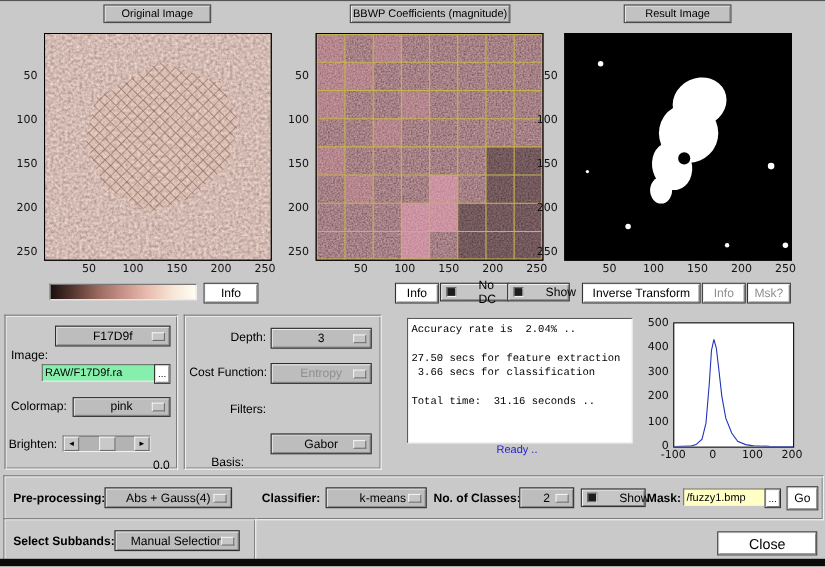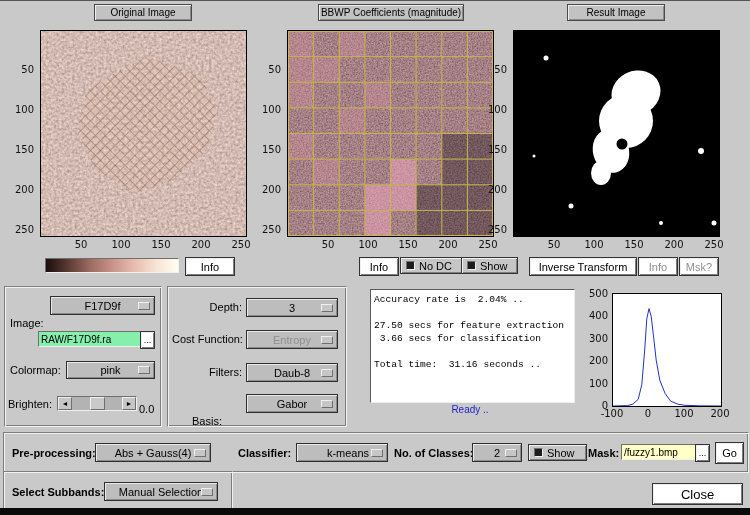--- a/index.html
+++ b/index.html
@@ -8,21 +8,21 @@
   .abs{position:absolute;}
   .chip{position:absolute;height:15px;line-height:15px;text-align:center;font-size:10px;background:#c2c2c2;
         border:1px solid #4a4a4a;box-shadow:inset 1px 1px 0 #ededed, inset -1px -1px 0 #8a8a8a;}
   .btn{position:absolute;background:#ffffff;border:1px solid #333;text-align:center;font-size:11px;
        box-shadow:inset 1px 1px 0 #f0f0f0, inset -1px -1px 0 #7d7d7d;display:flex;align-items:center;justify-content:center;cursor:default;}
   .popup{position:absolute;background:#bdbdbd;border:1px solid #2e2e2e;font-size:11px;
          box-shadow:inset 1px 1px 0 #e9e9e9, inset -1px -1px 0 #8a8a8a;display:flex;align-items:center;justify-content:center;}
   .popup .ind{position:absolute;right:4px;top:50%;margin-top:-4px;width:10px;height:6px;background:#c6c6c6;
               border:1px solid;border-color:#f0f0f0 #6f6f6f #6f6f6f #f0f0f0;}
   .cb{position:absolute;background:#c6c6c6;border:1px solid #333;box-shadow:inset 1px 1px 0 #f0f0f0, inset -1px -1px 0 #7d7d7d;
-      display:flex;align-items:center;gap:4px;padding-left:5px;font-size:11px;}
+      display:flex;align-items:center;gap:20px;padding-left:5px;font-size:11px;}
   .cbsq{width:7px;height:7px;background:#1d1d1d;border:1px solid;border-color:#6f6f6f #f0f0f0 #f0f0f0 #6f6f6f;flex:0 0 auto;}
   .frame{position:absolute;border:1px solid;border-color:#7d7d7d #f1f1f1 #f1f1f1 #7d7d7d;
          box-shadow:inset 1px 1px 0 #f1f1f1, inset -1px -1px 0 #7d7d7d;background:#c9c9c9;}
   .edit{position:absolute;border:1px solid;border-color:#6f6f6f #f0f0f0 #f0f0f0 #6f6f6f;font-size:10px;
         padding:0 2px;font-family:"Liberation Sans",sans-serif;height:14px;}
   .lab{position:absolute;font-size:11px;white-space:nowrap;}
   .plot{position:absolute;border:1px solid #000;background:#000;}
   .tick{position:absolute;font-size:10px;color:#111;font-family:"DejaVu Sans",sans-serif;white-space:nowrap;}
   .cx{top:0;transform:translateX(-50%);}
   .cy{right:2px;}
@@ -194,38 +194,34 @@
   <div class="popup" style="left:66px;top:361px;width:87px;height:16px;align-items:center;">
     <span>pink</span>
     <span class="ind"></span>
   </div>
   <div class="lab" style="left:8px;top:398px;">Brighten:</div>
   <div class="trough" style="left:57px;top:396px;width:78px;height:13px;">
     <span class="sl-arr">◄</span>
     <span class="sl-thumb"></span>
     <span class="sl-arr" style="margin-left:auto;">►</span>
   </div>
-  <div class="lab" style="left:139px;top:403px;">0.0</div>
+  <div class="lab" style="left:139px;top:417px;">0.0</div>
 
   <div class="frame" style="left:167px;top:286px;width:178px;height:139px;"></div>
   <div class="lab" style="left:172px;top:301px;width:70px;text-align:right;">Depth:</div>
   <div class="popup" style="left:246px;top:298px;width:90px;height:17px;">
     <span>3</span>
     <span class="ind"></span>
   </div>
   <div class="lab" style="left:172px;top:333px;width:70px;text-align:right;">Cost Function:</div>
   <div class="popup" style="left:246px;top:330px;width:90px;height:17px;">
     <span class="disabled">Entropy</span>
     <span class="ind"></span>
   </div>
   <div class="lab" style="left:172px;top:366px;width:70px;text-align:right;">Filters:</div>
-  <div class="popup" style="left:246px;top:363px;width:90px;height:17px;">
-    <span>Daub-8</span>
-    <span class="ind"></span>
-  </div>
   <div class="lab" style="left:172px;top:415px;width:70px;text-align:center;">Basis:</div>
   <div class="popup" style="left:246px;top:394px;width:90px;height:17px;">
     <span>Gabor</span>
     <span class="ind"></span>
   </div>
 
   <div class="wbox mono" style="left:370px;top:289px;width:200px;height:109px;padding:3px 0 0 3px;">
     <div class="tline">Accuracy rate is  2.04% ..</div>
     <div class="tline"></div>
     <div class="tline">27.50 secs for feature extraction</div>

